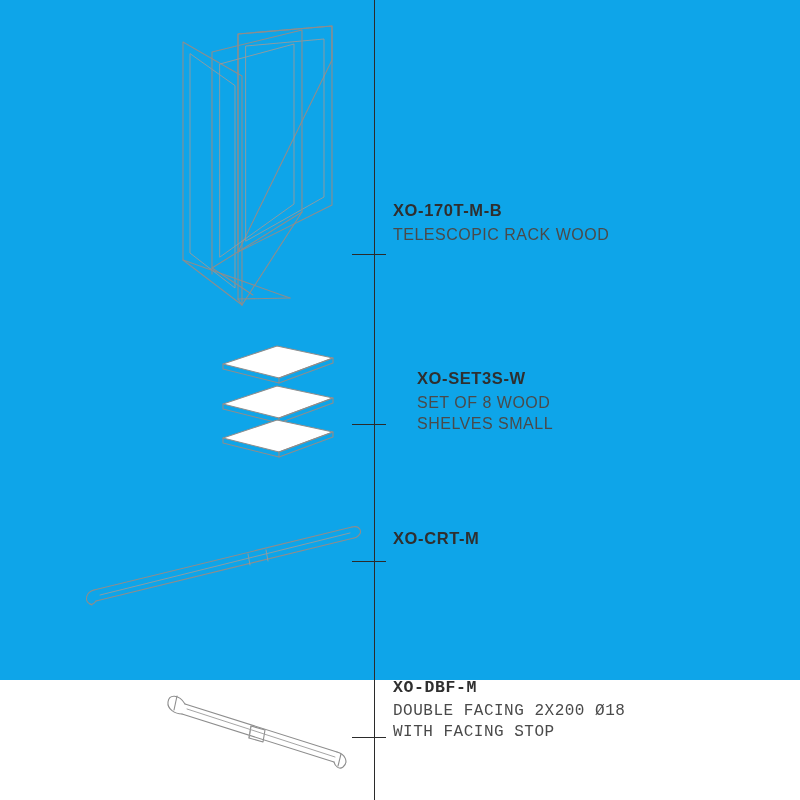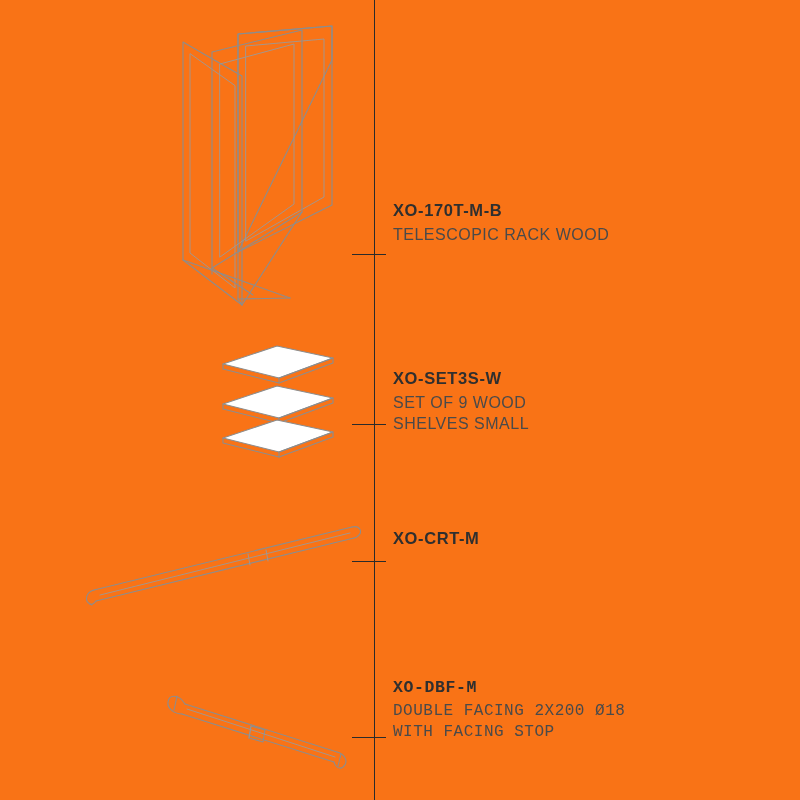--- a/index.html
+++ b/index.html
@@ -10,22 +10,22 @@
   body {
     width: 800px;
     height: 800px;
     font-family: "Liberation Sans", sans-serif;
     color: #3f3f3f;
     overflow: hidden;
   }
   #page {
     position: relative;
     width: 800px;
-    height: 800px;
-    background: #f97316;
+    height: 680px;
+    background: #0ea5e9;
   }
   
   .spine {
     position: absolute;
     left: 374px;
     top: 0;
     width: 1px;
     height: 800px;
     background: #2b2b2b;
   }
@@ -130,23 +130,23 @@
       <path class="fillwhite" d="M18 66 L72 48 L128 60 L74 80 Z"></path>
       <path class="ln" d="M18 66 L18 71 L74 85 L74 80"></path>
       <path class="ln" d="M74 80 L128 60 L128 65 L74 85"></path>
 
       <path class="fillwhite" d="M18 100 L72 82 L128 94 L74 114 Z"></path>
       <path class="ln" d="M18 100 L18 105 L74 119 L74 114"></path>
       <path class="ln" d="M74 114 L128 94 L128 99 L74 119"></path>
     </svg>
   </div>
   <div class="leader" style="left:352px; top:424px; width:34px;"></div>
-  <div class="label" style="top:368px;">
+  <div class="label" style="top:368px;margin-left:24px;">
     <div class="code">XO-SET3S-W</div>
-    <div class="desc">SET OF 9 WOOD
+    <div class="desc">SET OF 8 WOOD
 SHELVES SMALL</div>
   </div>
 
   <div class="art" style="left:80px; top:515px;">
     <svg width="290" height="100" viewBox="0 0 290 100">
 
       <path class="ln" d="M14 75 L272 12"></path>
       <path class="ln" d="M16 86 L274 23"></path>
 
       <path class="ln" d="M14 75 C6 77 4 86 10 89 C12 90 14 89 16 86"></path>

